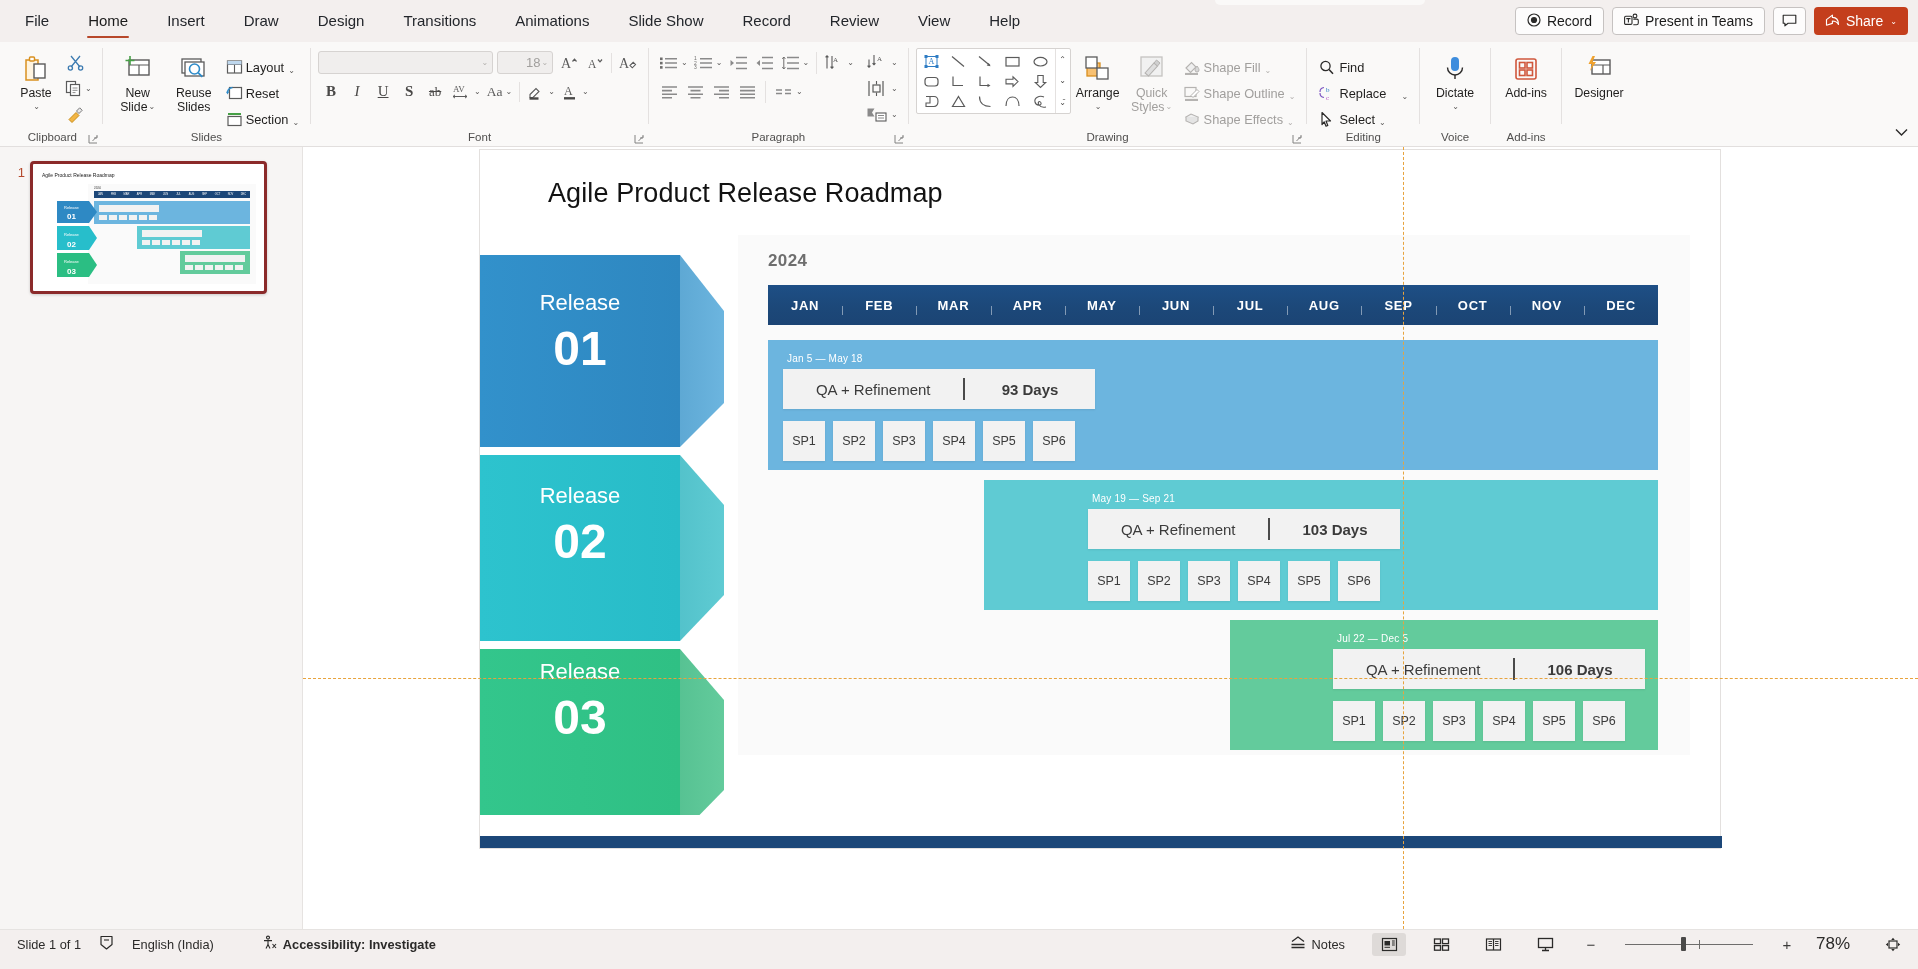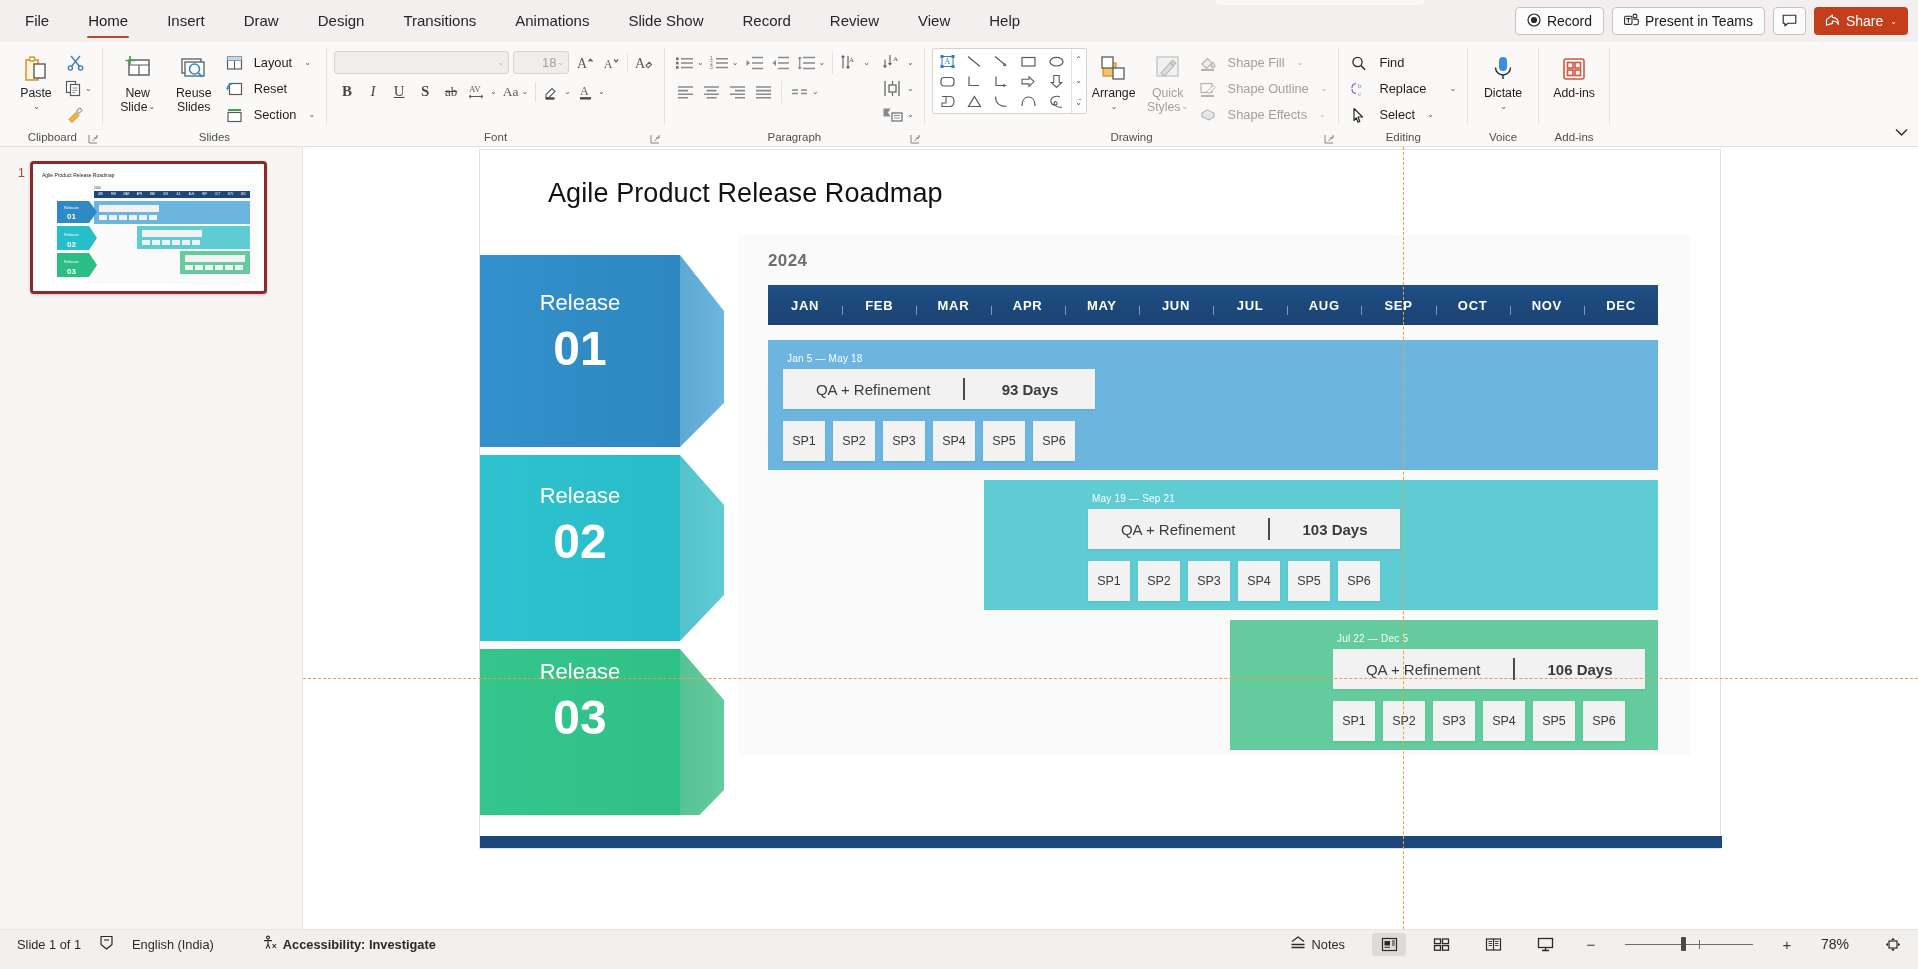--- a/index.html
+++ b/index.html
@@ -63,21 +63,21 @@
     opacity:.75; cursor:pointer;
   }
   .big-btn{
     display:flex; flex-direction:column; align-items:center; justify-content:flex-start;
     min-width:52px; padding:4px 5px 0 5px; border-radius:4px; cursor:pointer;
     font-size:12.3px; color:#201F1E; line-height:14px; text-align:center;
   }
   .big-btn .ic{ height:34px; display:flex; align-items:center; justify-content:center;}
   .big-btn.dis{ color:#A19F9D; }
   .small-btn{
-    display:flex; align-items:center; gap:11px; height:25px; padding:0 4px;
+    display:flex; align-items:flex-end; gap:3px; height:25px; padding:0 4px;
     border-radius:3px; cursor:pointer; font-size:12.8px; color:#201F1E;
     white-space:nowrap;
   }
   .small-btn.dis{ color:#A19F9D; }
   .col3{ display:flex; flex-direction:column; justify-content:center; gap:1px; padding-top:2px;}
   .row{ display:flex; align-items:center; }
   .chev{ font-size:8px; color:#5A5958; margin-left:1px; }
   .chev.dis{ color:#B3B0AE; }
   .ic svg, .small-btn svg, .iconbtn svg{ display:block; }
   .iconbtn{
@@ -235,21 +235,21 @@
     width:128px; height:23px; display:flex; align-items:center; position:relative;
     margin:0 5px; cursor:pointer;
   }
   .zoomtrack::before{
     content:""; position:absolute; left:0; right:0; top:11px; height:1.4px; background:#6E6D6C;
   }
   .zoomthumb{
     position:absolute; left:56px; width:5px; height:14px; background:#4A4948; border-radius:1px;
   }
   .zoomtick{ position:absolute; left:74px; width:1.4px; height:9px; background:#6E6D6C; }
-  .zoompct{ width:42px; text-align:center; font-size:14px; padding-right:4px;}
+  .zoompct{ width:42px; text-align:left; font-size:17px; padding-right:4px;}
   .zbtn{
     width:22px; height:23px; display:flex; align-items:center; justify-content:center;
     cursor:pointer; border-radius:3px; font-size:15px; color:#3B3A39;
   }
 </style>
 </head>
 <body>
 
 <div class="titlebar">
   <div class="phantom-tab"></div>
@@ -851,20 +851,35 @@
             </svg>
         </span>
         <span>Add-ins</span>
       </div>
     </div>
     <div class="grp-label">Add-ins</div>
   </div>
 
   <div class="grp-sep"></div>
 
+  <div class="grp">
+    <div class="grp-body">
+      <div class="big-btn" style="min-width:60px">
+        <span class="ic">
+          <svg width="30" height="30" viewBox="0 0 30 30">
+              <rect x="8" y="6" width="18" height="14" fill="#fff" stroke="#5B5B5B" stroke-width="1.4"></rect>
+              <path d="M8 11h18M19 11v9" stroke="#5B5B5B" stroke-width="1.2"></path>
+              <path d="M8.5 2l-4 8h3.5l-2 7 6-9H8.5l2.5-6z" fill="#F0A22E"></path>
+            </svg>
+        </span>
+        <span>Designer</span>
+      </div>
+    </div>
+    <div class="grp-label"></div>
+  </div>
 
   <div class="ribbon-collapse">
     <svg width="13" height="9" viewBox="0 0 13 9">
         <path d="M1 1.6L6.5 7 12 1.6" fill="none" stroke="#2B2A29" stroke-width="1.4"></path>
       </svg>
   </div>
 </div>
 
 <div class="work">
 

